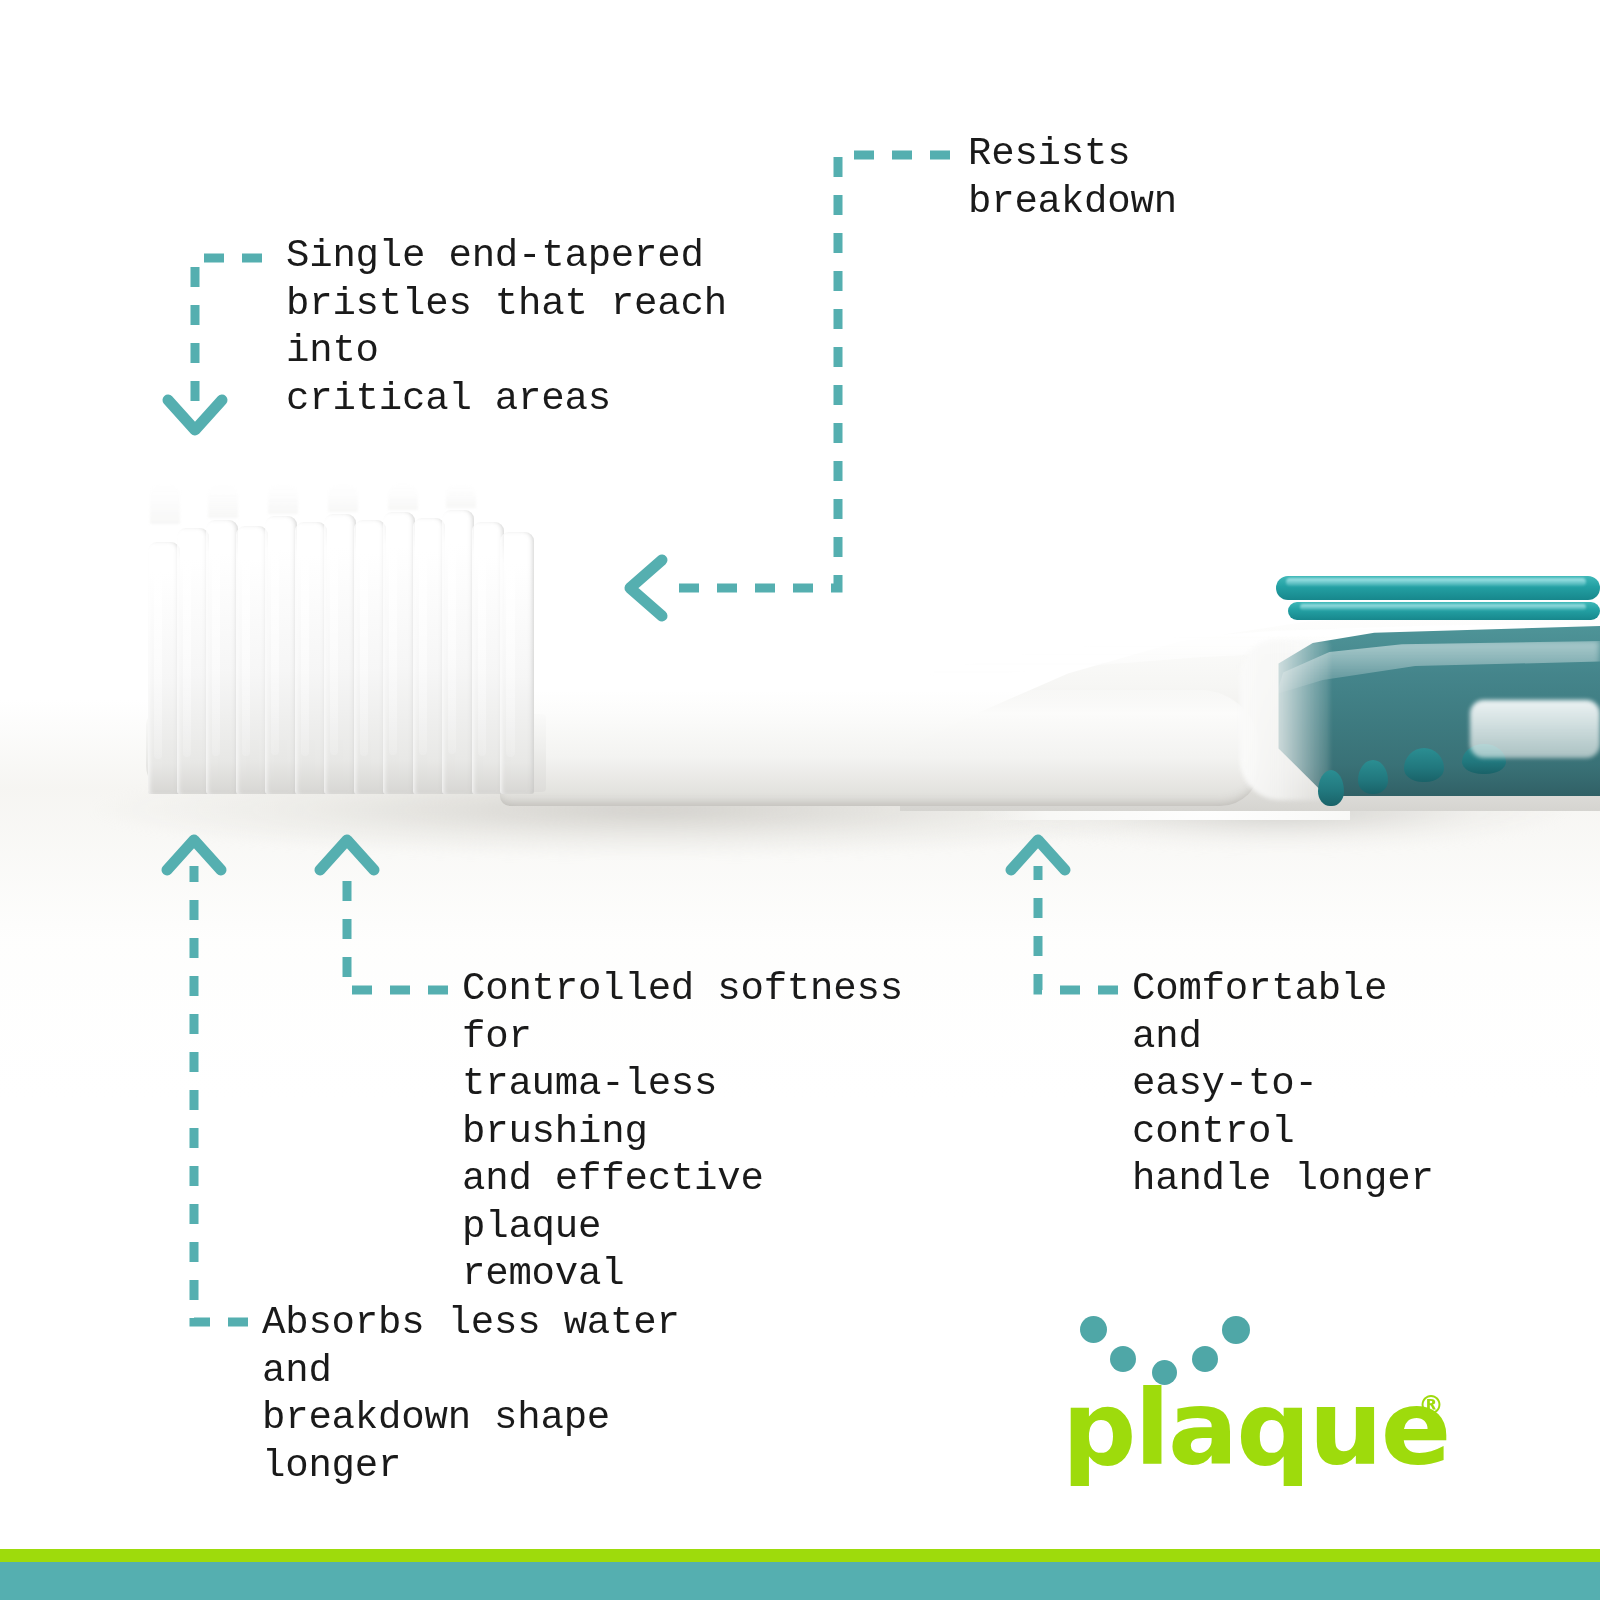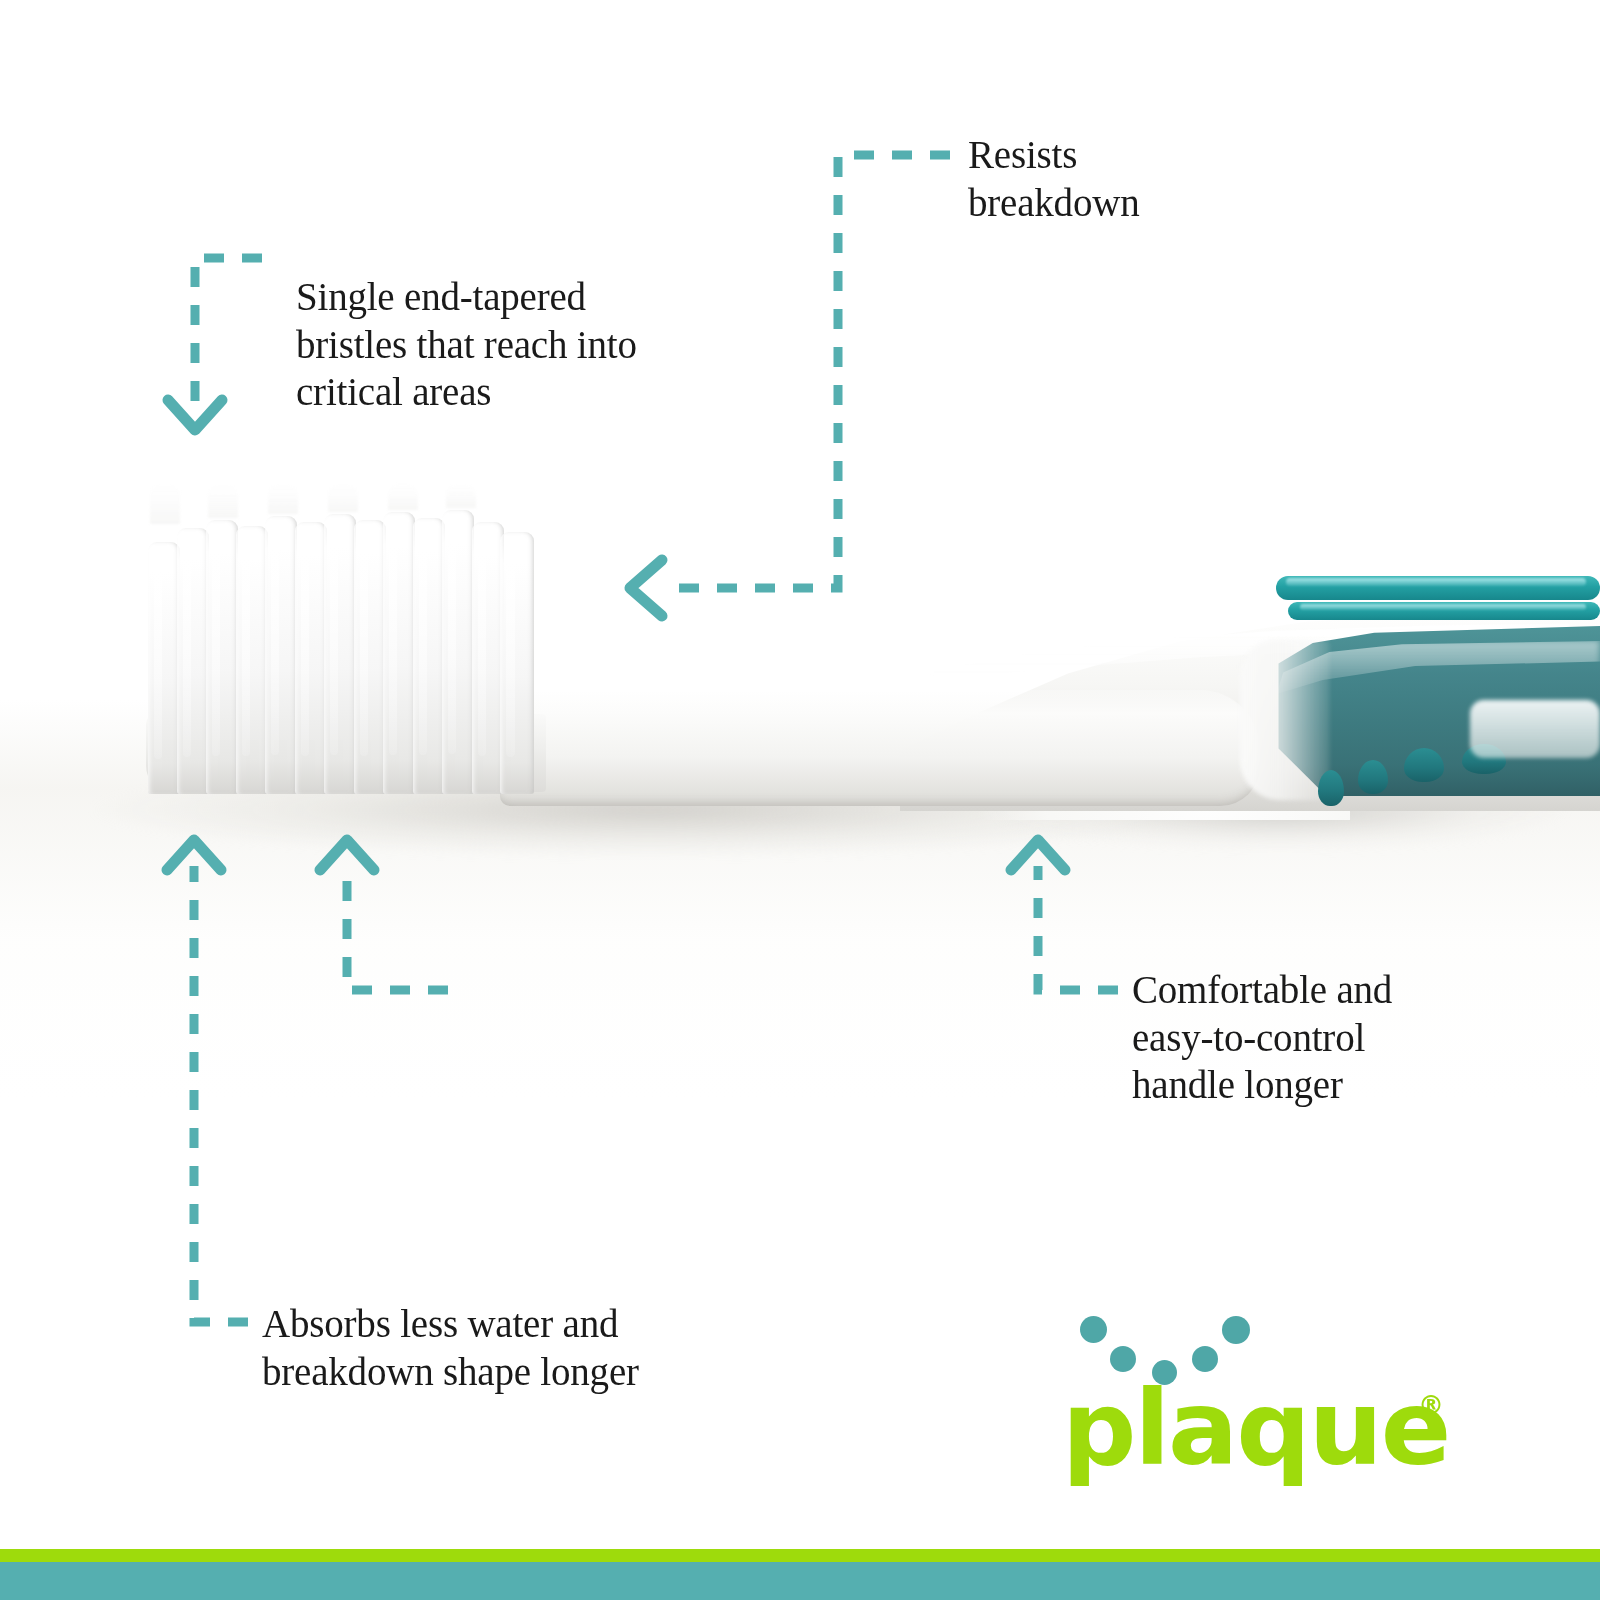--- a/index.html
+++ b/index.html
@@ -144,29 +144,29 @@
     background:linear-gradient(180deg, rgba(255,255,255,.9), rgba(245,245,243,.6));
     border-radius:14px;
     filter:blur(2px);
   }
 
   
   svg.lines{position:absolute;left:0;top:0;width:1600px;height:1600px;pointer-events:none;}
 
   .callout{
     position:absolute;
-    font-family:Liberation Serif, serif;
+    font-family:Liberation Mono, monospace;
     color:#1a1a1a;
     font-size:39px;
     line-height:1.22;
     font-weight:400;
     letter-spacing:-0.2px;
     white-space:pre-line;
   }
-  #callout-bristles{left:296px;top:233px;width:470px;margin-top:40px;}
+  #callout-bristles{left:286px;top:233px;width:470px;}
   #callout-resists{left:968px;top:131px;width:300px;}
   #callout-softness{left:462px;top:966px;width:450px;}
   #callout-handle{left:1132px;top:966px;width:340px;}
   #callout-absorbs{left:262px;top:1300px;width:460px;}
 
   
   .logo{
     position:absolute;left:1062px;top:1298px;width:420px;height:180px;
   }
   .logo-dots{position:absolute;left:0;top:0;width:220px;height:80px;}
@@ -285,20 +285,24 @@
     </g>
   </svg>
 
   <div class="callout" id="callout-bristles">Single end-tapered
 bristles that reach into
 critical areas</div>
 
   <div class="callout" id="callout-resists">Resists
 breakdown</div>
 
+  <div class="callout" id="callout-softness">Controlled softness for
+trauma-less brushing
+and effective plaque
+removal</div>
 
   <div class="callout" id="callout-handle">Comfortable and
 easy-to-control
 handle longer</div>
 
   <div class="callout" id="callout-absorbs">Absorbs less water and
 breakdown shape longer</div>
 
   <div class="logo">
     <div class="logo-dots">

